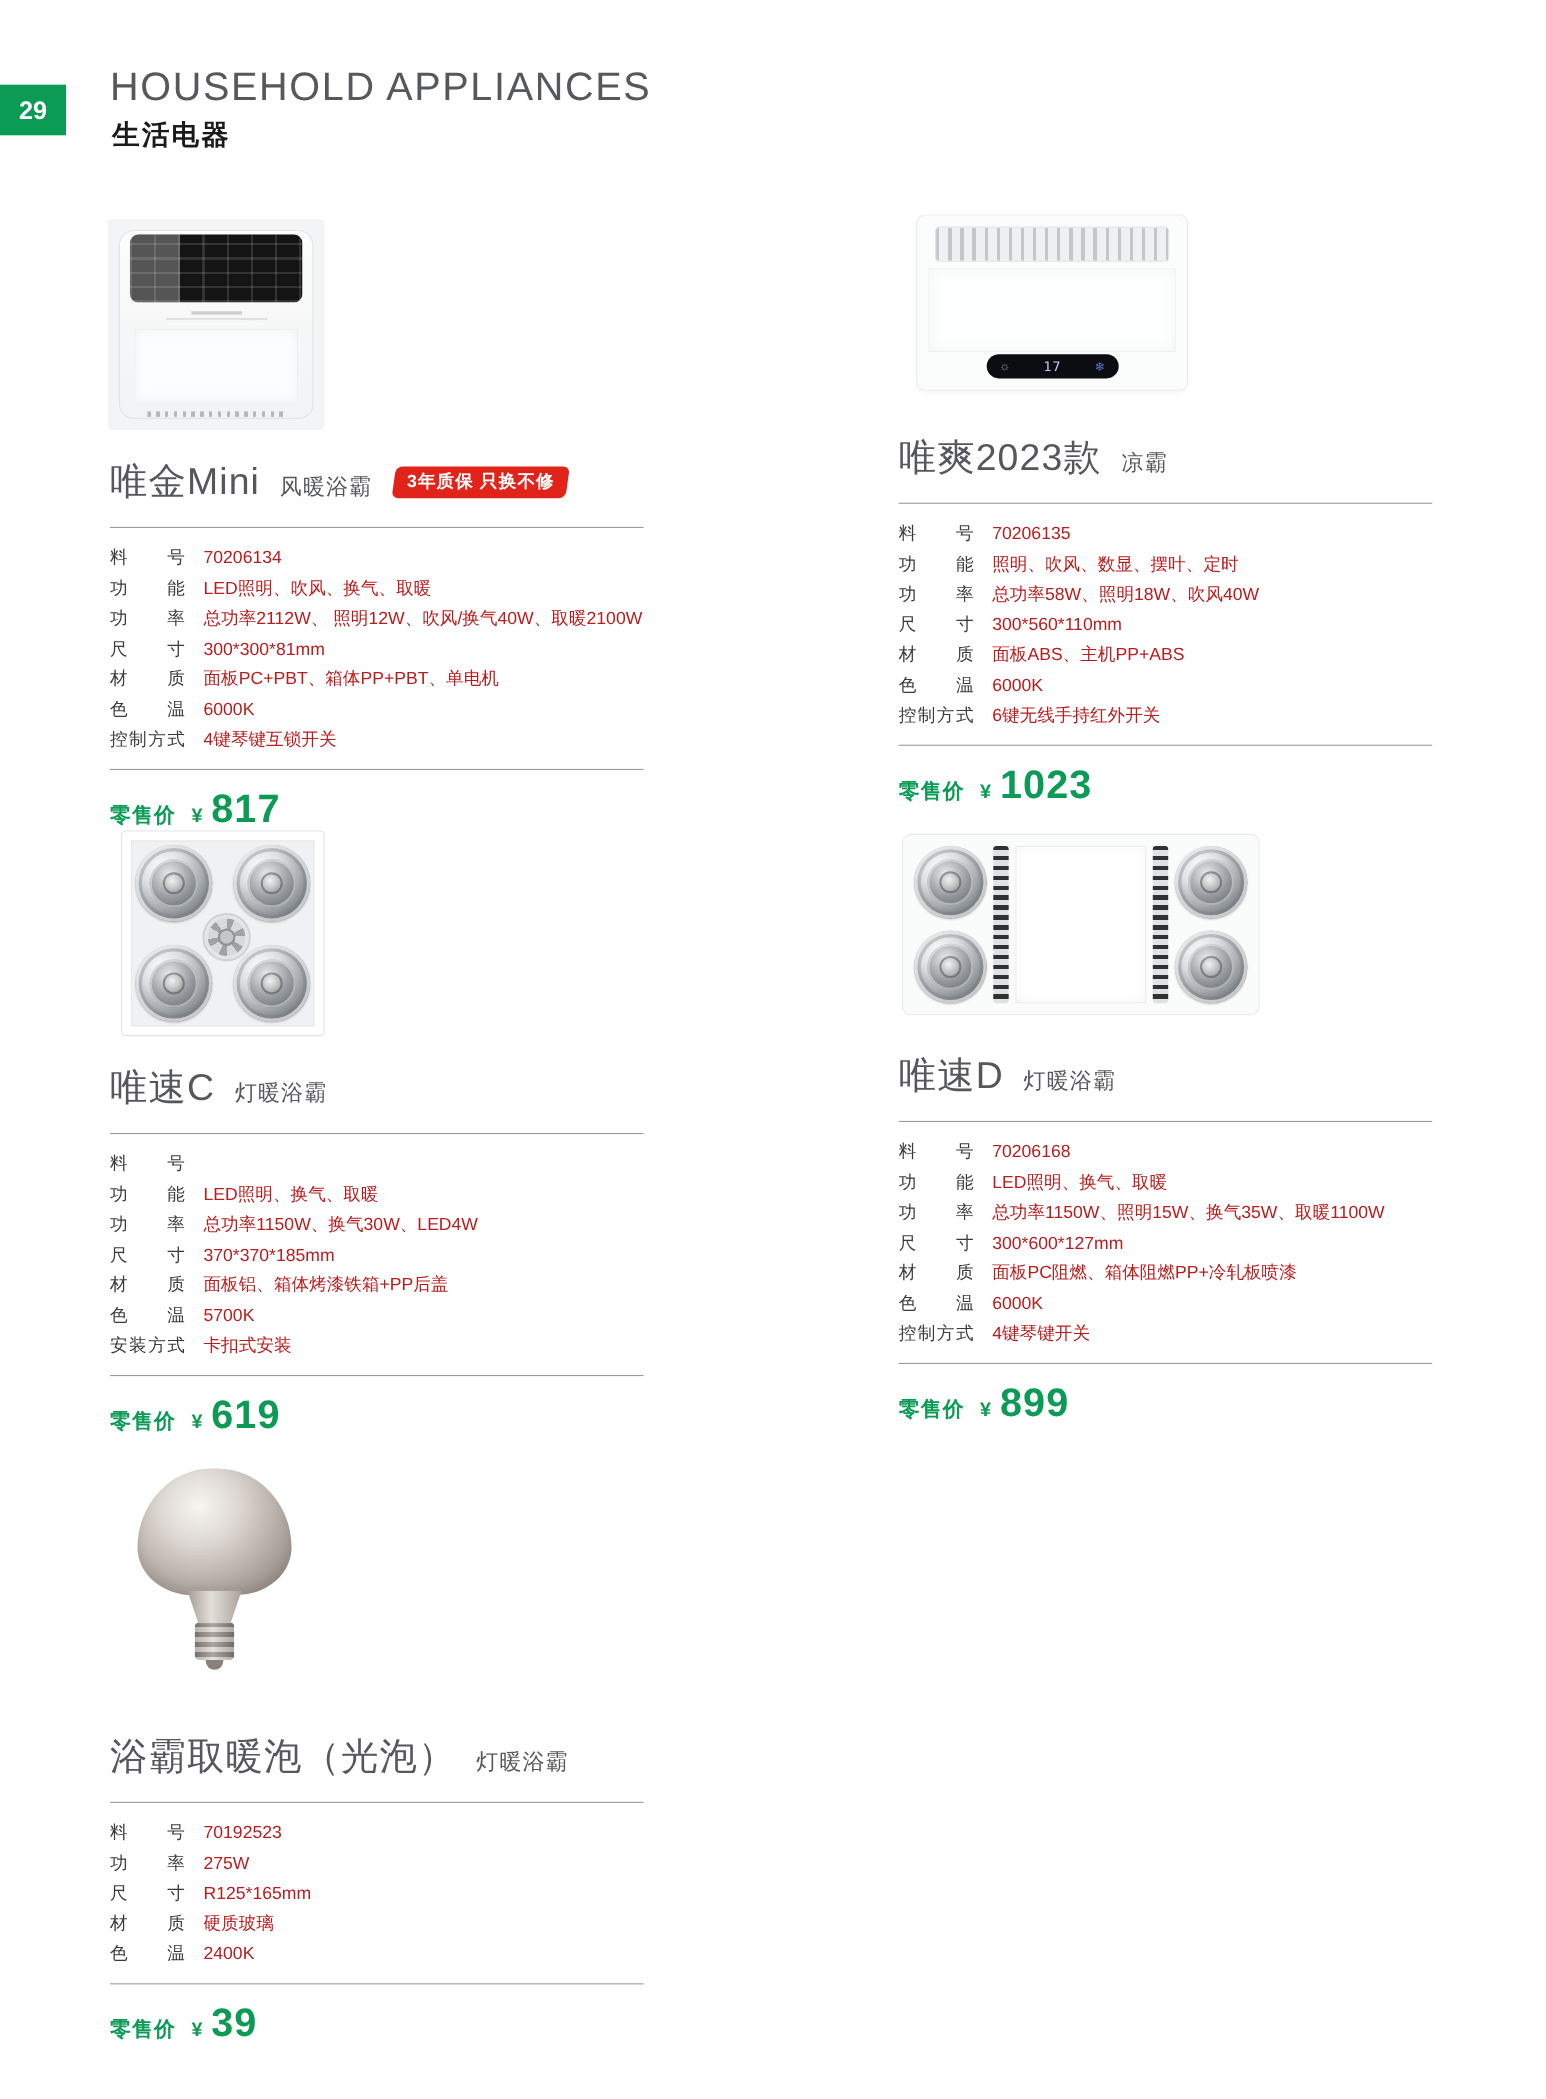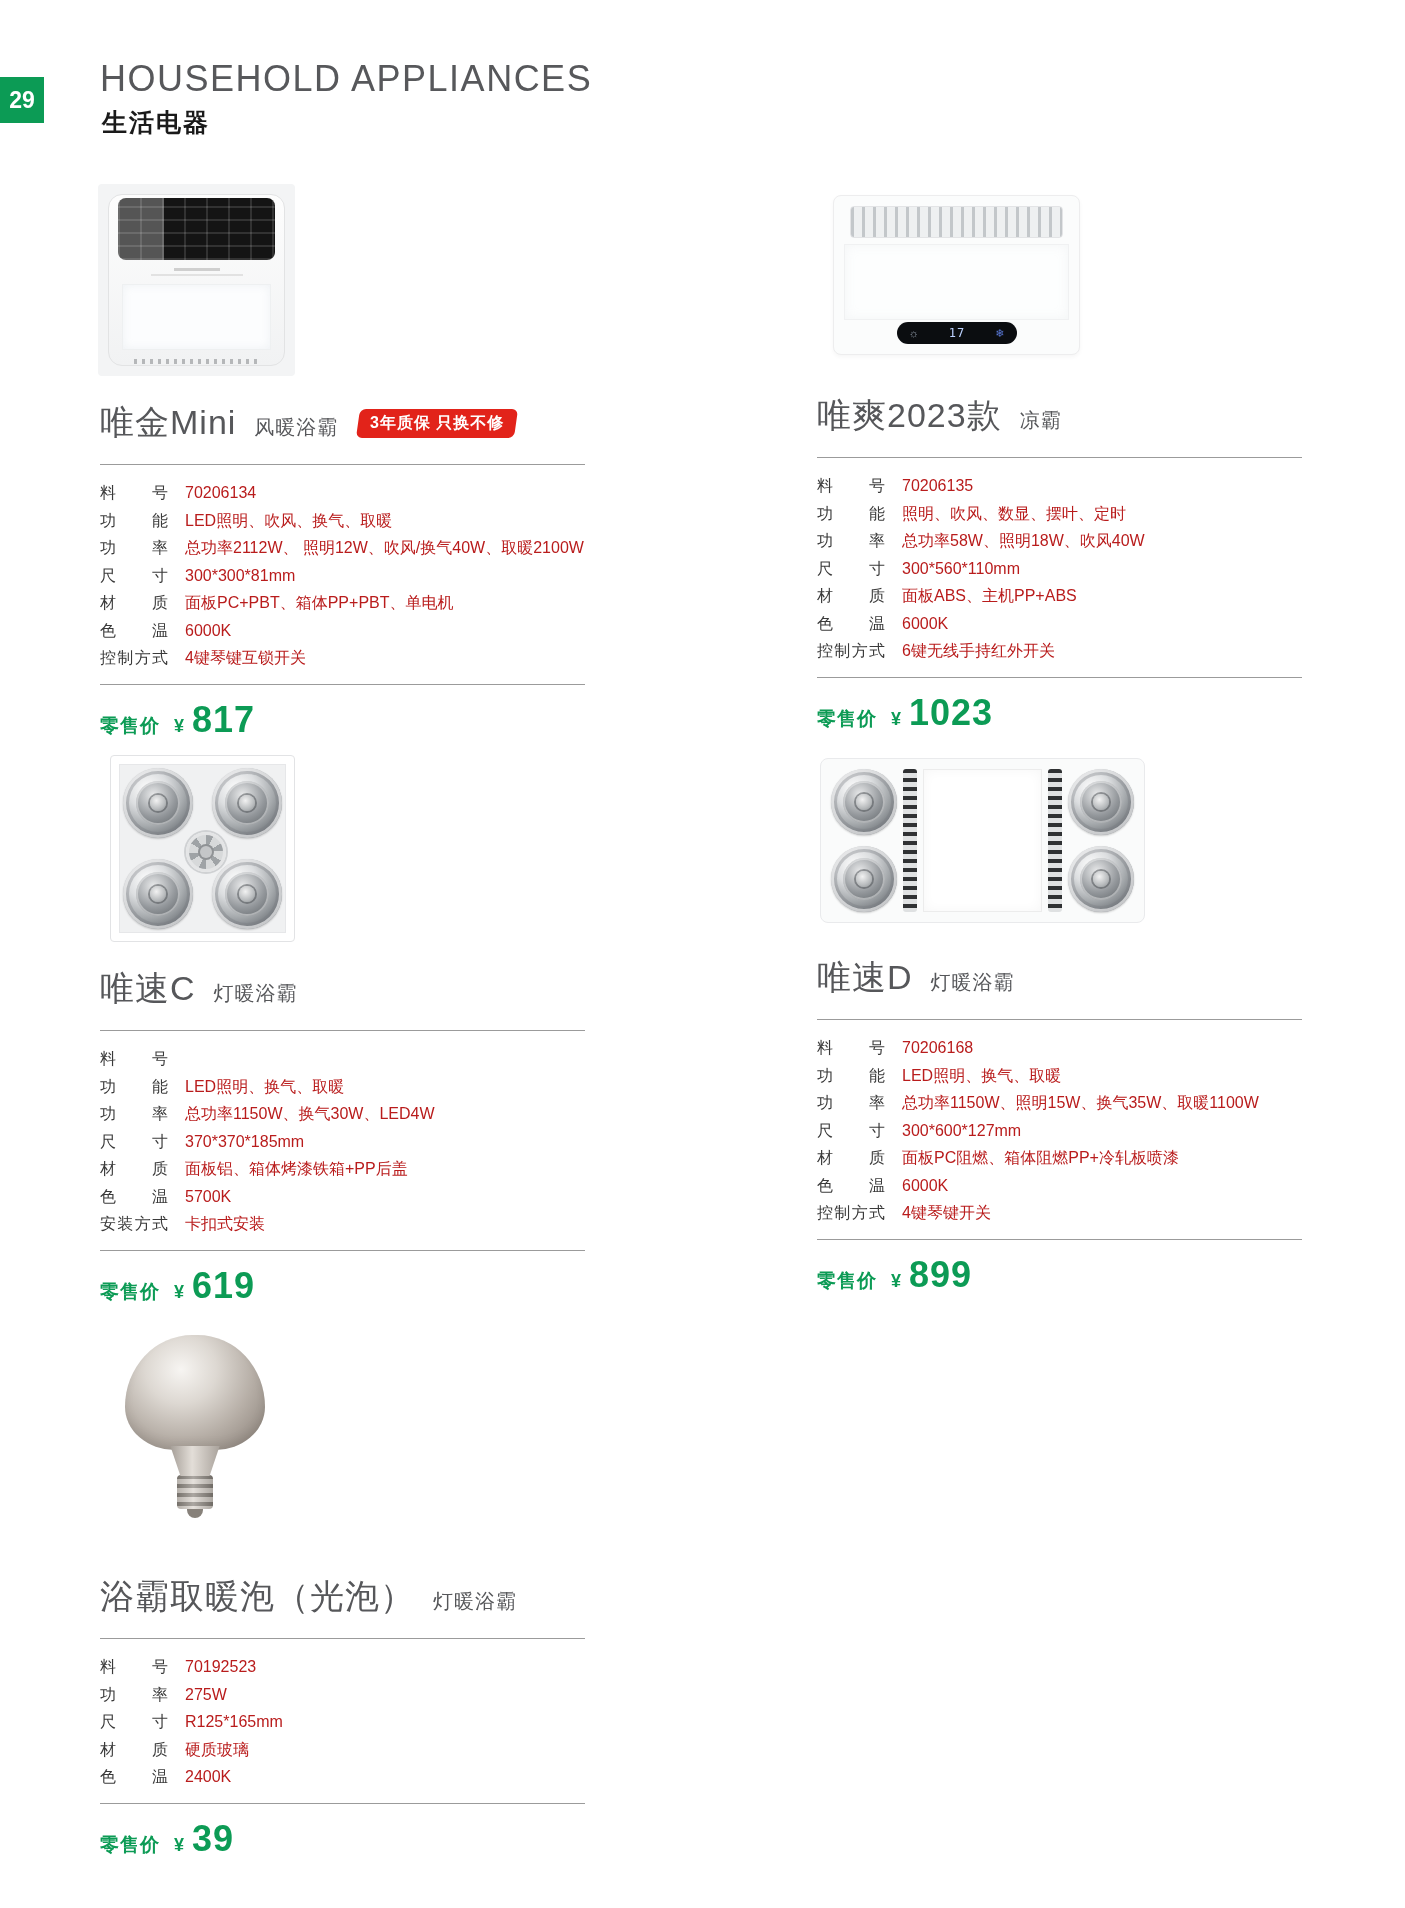--- a/index.html
+++ b/index.html
@@ -1,25 +1,25 @@
 <!DOCTYPE html>
 <html style="--green: #0C9B55; --red: #E2231A;"><head>
 <meta charset="utf-8">
 <style>
   html,body{margin:0;padding:0;background:#fff;}
   .page{position:relative;width:1405px;height:1908px;background:#fff;overflow:hidden;
         font-family:"Liberation Sans","DejaVu Sans",sans-serif;color:#333;}
   
-  .page-tab{position:absolute;left:0;top:77px;width:44px;height:46px;background:var(--green,#0C9B55);
+  .page-tab{position:absolute;left:0;top:77px;width:60px;height:46px;background:var(--green,#0C9B55);
             color:#fff;display:flex;align-items:center;justify-content:center;font-size:23px;font-weight:600;}
   .header-title{position:absolute;left:100px;top:58px;font-size:36px;color:#57585B;letter-spacing:1.5px;font-weight:400;}
   .header-sub{position:absolute;left:102px;top:106px;font-size:25px;color:#1a1a1a;font-weight:700;letter-spacing:2px;}
   
   .card{position:absolute;width:485px;}
-  .card1{left:100px;top:184px;}
+  .card1{left:100px;top:199px;}
   .card2{left:817px;top:195px;}
   .card3{left:100px;top:755px;}
   .card4{left:817px;top:758px;}
   .card5{left:100px;top:1335px;}
   .title-row{display:flex;align-items:baseline;margin-top:24px;}
   .p-name{font-size:34px;color:#56575A;font-weight:500;letter-spacing:1px;white-space:nowrap;}
   .p-cat{font-size:20px;color:#56575A;font-weight:500;margin-left:18px;letter-spacing:1px;white-space:nowrap;}
   .badge{margin-left:20px;background:var(--red,#E2231A);border-radius:6px;transform:skewX(-8deg);
          padding:4px 12px;align-self:center;}
   .badge span{display:inline-block;transform:skewX(8deg);color:#fff;font-size:16px;font-weight:600;letter-spacing:1px;white-space:nowrap;}

